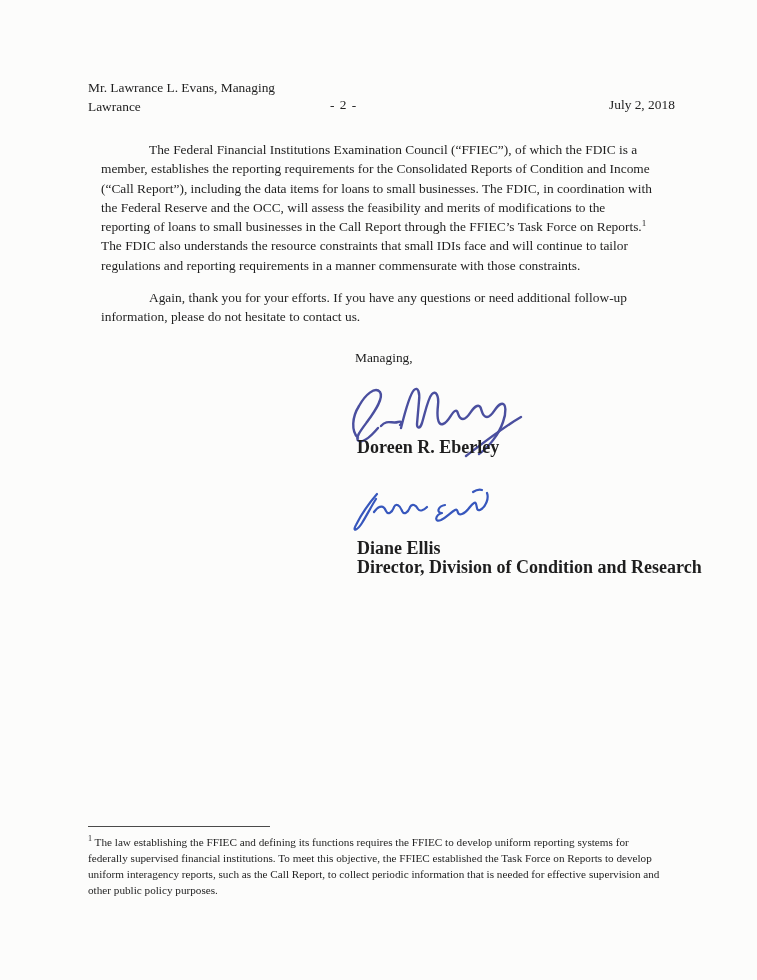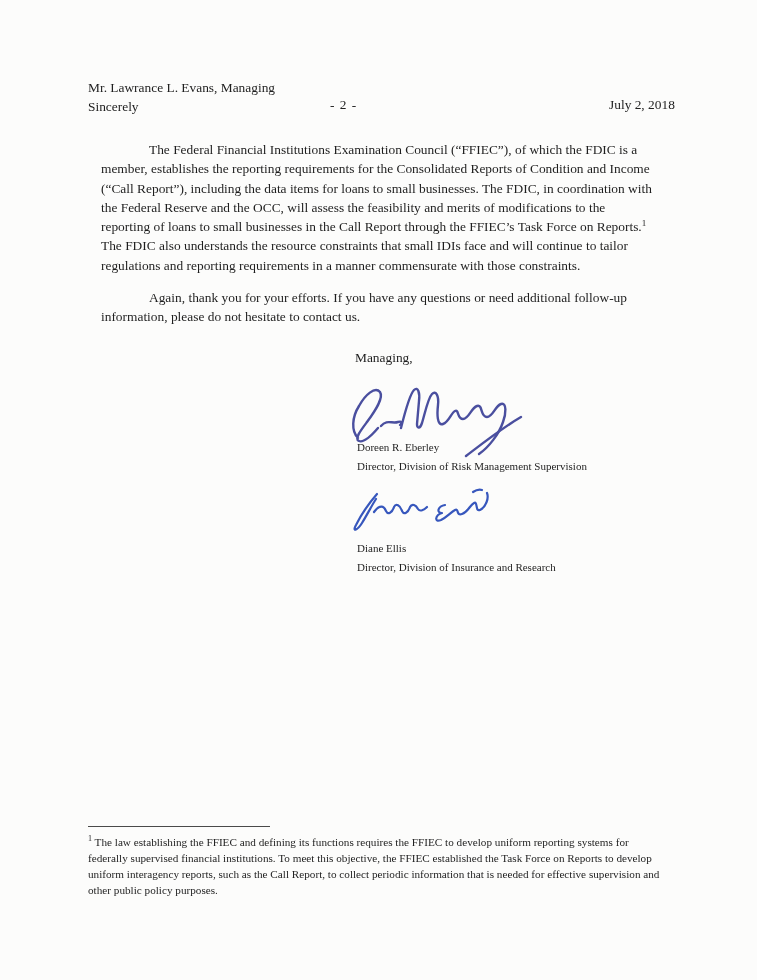--- a/index.html
+++ b/index.html
@@ -23,37 +23,37 @@
 
   
   .letter-body { left: 88px; top: 127px; width: 580px; font-size: 13.4px; line-height: 19.3px; }
   .letter-body p { margin: 13px; text-indent: 48px; }
   .letter-body p + p { margin-top: 7.5px; font-family: Liberation Serif, serif; }
   sup.fn-ref { font-size: 9px; line-height: 0; vertical-align: super; }
 
   
   .valediction { left: 355px; top: 350px; font-size: 13.4px; }
   .sig-svg { pointer-events: none; }
-  .sig-block { font-size: 11px; line-height: 19.2px; white-space: nowrap; }
+  .sig-block { font-size: 18px; line-height: 19.2px; white-space: nowrap; font-weight: bold; }
   .sig-block-1 { left: 357px; top: 438px; }
   .sig-block-2 { left: 357px; top: 539px; }
 
   
   .footnote-rule { left: 88px; top: 826px; width: 182px; border-top: 1.4px solid #4a4a4a; height: 0; }
   .footnote { left: 88px; top: 834px; width: 578px; font-size: 11.2px; line-height: 16px; }
   .footnote sup { font-size: 8px; line-height: 0; vertical-align: super; }
 </style>
 </head>
 <body>
 
 <div class="page">
 
   <div class="abs addressee">
     <div>Mr. Lawrance L. Evans, Managing</div>
-    <div>Sincerely</div>
+    <div>Lawrance</div>
   </div>
   <div class="abs page-number">- 2 -</div>
   <div class="abs letter-date">July 2, 2018</div>
 
   <div class="abs letter-body">
     <p><span>The Federal Financial Institutions Examination Council (“FFIEC”), of which the FDIC is a member, establishes the reporting requirements for the Consolidated Reports of Condition and Income (“Call Report”), including the data items for loans to small businesses. The FDIC, in coordination with the Federal Reserve and the OCC, will assess the feasibility and merits of modifications to the reporting of loans to small businesses in the Call Report through the FFIEC’s Task Force on Reports.</span><sup class="fn-ref">1</sup><span> The FDIC also understands the resource constraints that small IDIs face and will continue to tailor regulations and reporting requirements in a manner commensurate with those constraints.</span></p>
     <p>Again, thank you for your efforts. If you have any questions or need additional follow-up information, please do not hesitate to contact us.</p>
   </div>
 
   <div class="abs valediction">Managing,</div>
@@ -61,32 +61,31 @@
   <svg class="abs sig-svg" style="left:337px; top:381px;" width="210" height="84" viewBox="0 0 210 84">
     <g fill="none" stroke="#4a4f9f" stroke-width="2.4" stroke-linecap="round" stroke-linejoin="round">
       <path d="M 21,57 C 14,50 15,36 22,25 C 28,14 38,5 43,11 C 47,17 38,30 30,41 C 24,49 17,58 22,60 C 27,62 35,54 41,47"></path>
       <path d="M 44,45 C 50,38 55,43 61,41 C 64,40 66,41 63,44"></path>
       <path d="M 64,47 C 68,31 73,13 77,9 C 81,5 83,12 82,20 L 80,43 C 80,48 83,48 85,42 C 88,32 91,17 95,13 C 99,9 102,15 101,24 C 100,33 100,45 106,43 C 112,41 114,32 118,30 C 122,28 120,38 126,38 C 132,38 134,27 140,25 C 146,23 143,36 150,36 C 156,36 158,25 164,23 C 170,21 169,33 166,41 C 162,53 152,66 142,73"></path>
       <path d="M 129,75 C 146,62 165,47 184,36"></path>
     </g>
   </svg>
   <div class="abs sig-block sig-block-1">
     <div>Doreen R. Eberley</div>
-    <div>Director, Division of Risk Management Supervision</div>
   </div>
 
   <svg class="abs sig-svg" style="left:348px; top:485px;" width="150" height="54" viewBox="0 0 150 54">
     <g fill="none" stroke="#3757bd" stroke-width="2.2" stroke-linecap="round" stroke-linejoin="round">
       <path d="M 29,9 C 22,17 13,30 8,40 C 4,47 9,46 14,38 C 19,30 24,20 28,14"></path>
       <path d="M 26,27 C 32,19 36,21 38,26 C 40,30 44,28 46,22 C 48,18 52,20 54,26 C 56,30 60,28 62,22 C 64,18 68,20 70,24 C 72,27 76,25 79,22"></path>
       <path d="M 97,20 C 90,21 88,28 94,28 C 87,30 86,38 93,35 C 99,32 103,27 107,25 C 111,23 108,31 114,29 C 120,27 122,20 126,18 C 130,16 127,27 132,25 C 138,22 141,13 139,8"></path>
       <path d="M 125,7 C 128,5 131,4 134,5"></path>
     </g>
   </svg>
   <div class="abs sig-block sig-block-2">
     <div>Diane Ellis</div>
-    <div>Director, Division of Insurance and Research</div>
+    <div>Director, Division of Condition and Research</div>
   </div>
 
   <div class="abs footnote-rule"></div>
   <div class="abs footnote"><sup>1</sup><span> The law establishing the FFIEC and defining its functions requires the FFIEC to develop uniform reporting systems for federally supervised financial institutions.  To meet this objective, the FFIEC established the Task Force on Reports to develop uniform interagency reports, such as the Call Report, to collect periodic information that is needed for effective supervision and other public policy purposes.</span></div>
 
 </div>
 
 </body></html>

